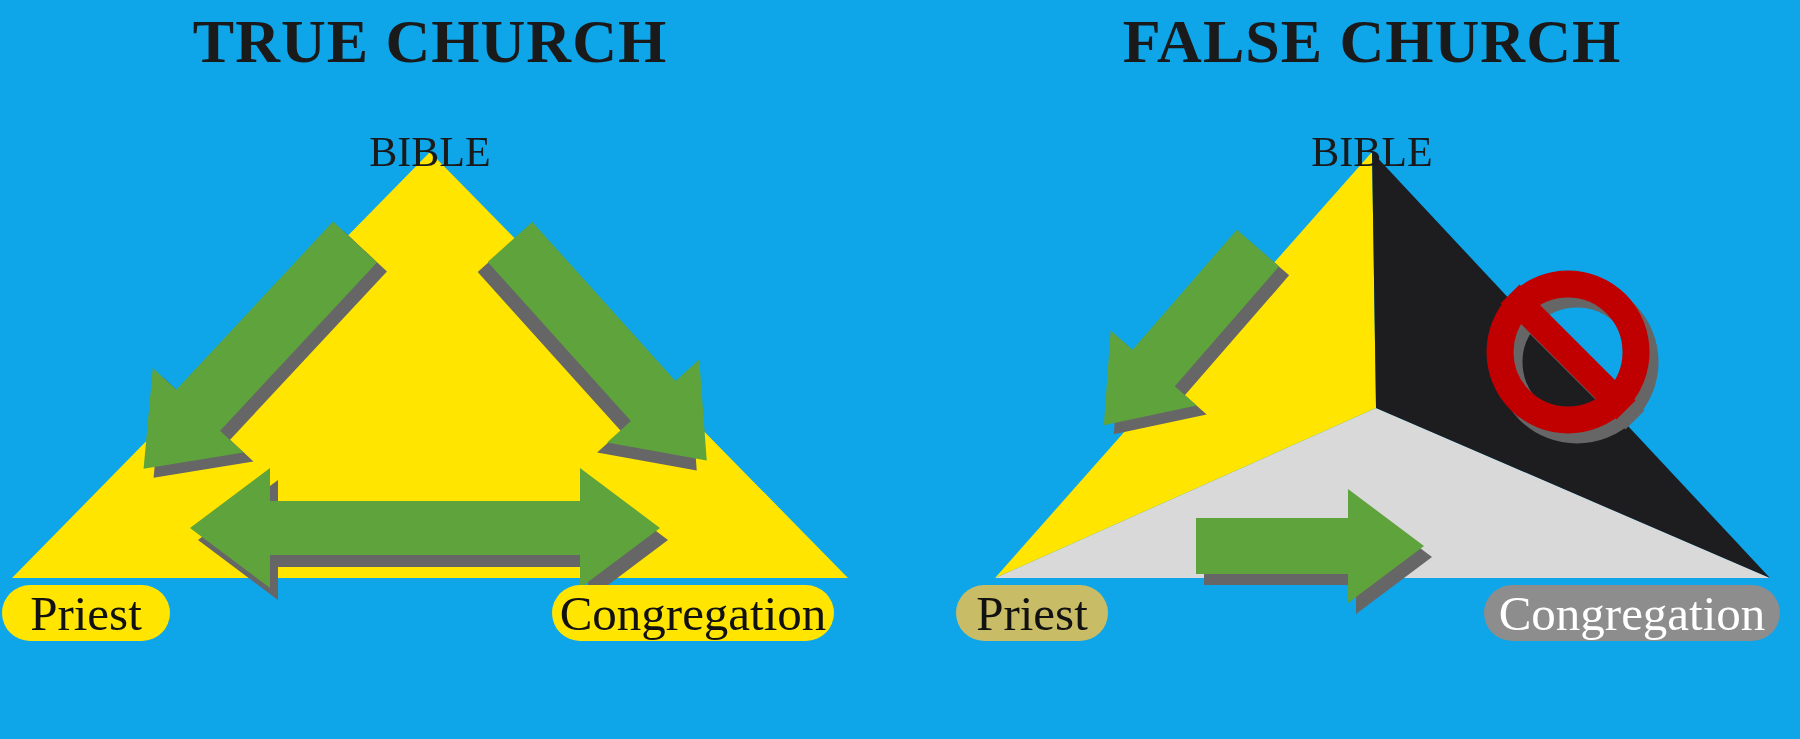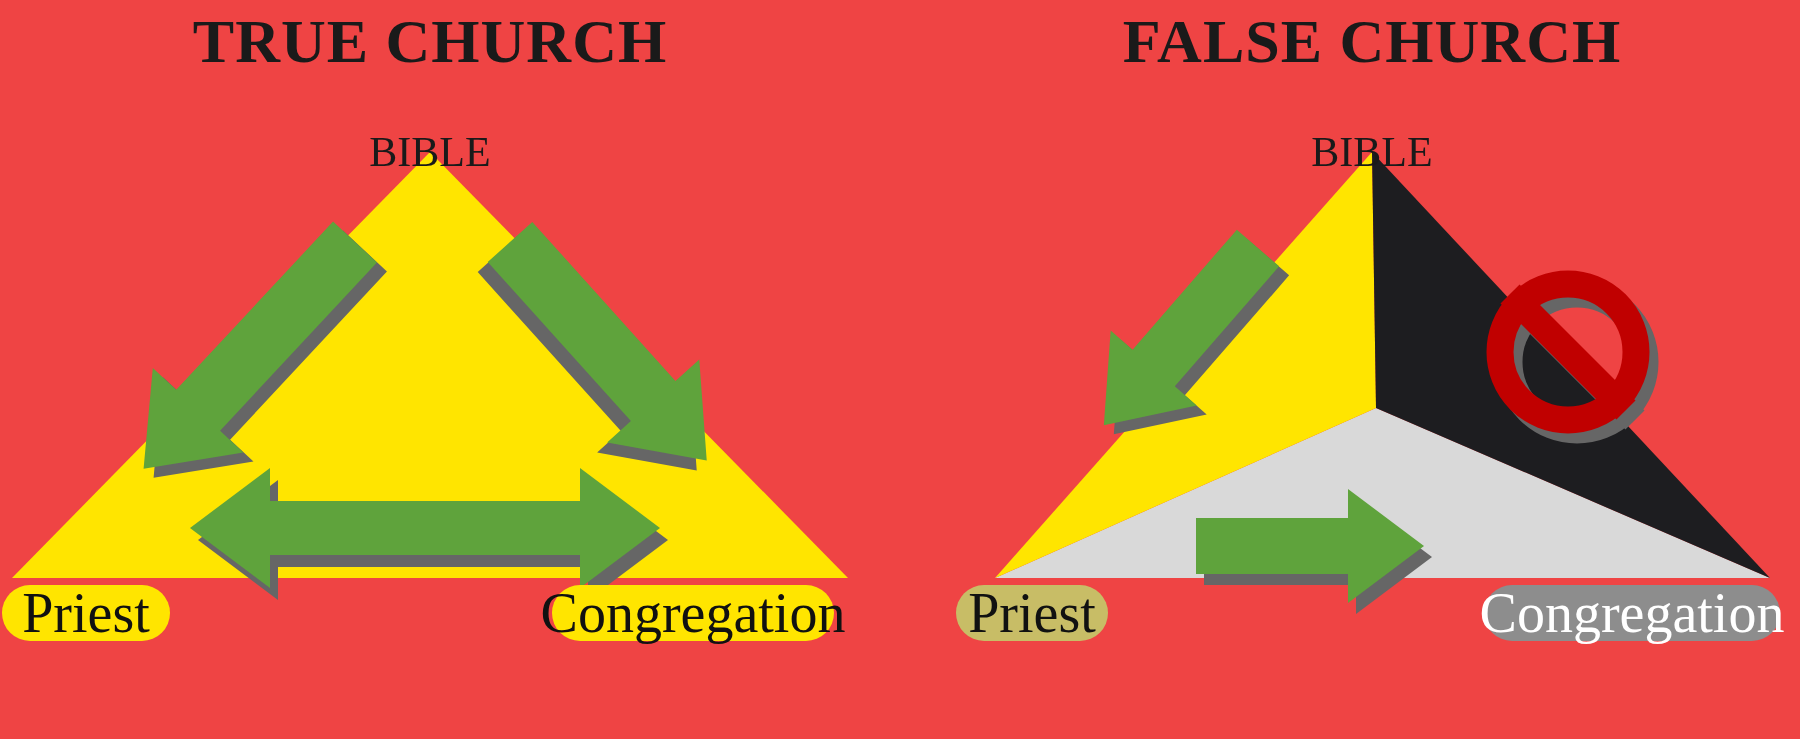--- a/index.html
+++ b/index.html
@@ -1,36 +1,36 @@
 <!DOCTYPE html>
 <html><head>
 <meta charset="utf-8">
 <style>
   html,body{margin:0;padding:0;background:#ffffff;}
   #stage{
     position:relative;
     width:1800px;height:739px;
-    background:#ef4444;
+    background:#0ea5e9;
     overflow:hidden;
     font-family:"Liberation Serif","DejaVu Serif",serif;
   }
   #shapes{position:absolute;left:0;top:0;width:1800px;height:739px;}
   .panel-title{
     position:absolute;top:6px;transform:translateX(-50%);
     font-size:62px;font-weight:bold;color:#1a1a1a;
     letter-spacing:1px;white-space:nowrap;
   }
   .apex-label{
     position:absolute;top:104px;transform:translateX(-50%);
     font-size:42px;color:#1a1a1a;white-space:nowrap;margin-top:24px;
   }
   .pill{
     position:absolute;height:56px;border-radius:28px;
     display:flex;align-items:center;justify-content:center;
-    font-size:56px;color:#111111;white-space:nowrap;
+    font-size:49px;color:#111111;white-space:nowrap;
   }
   .pill.light-text{color:#ffffff;}
 </style>
 </head>
 <body>
 
 <div id="stage">
 
   <svg id="shapes" viewBox="0 0 1800 739">
 

